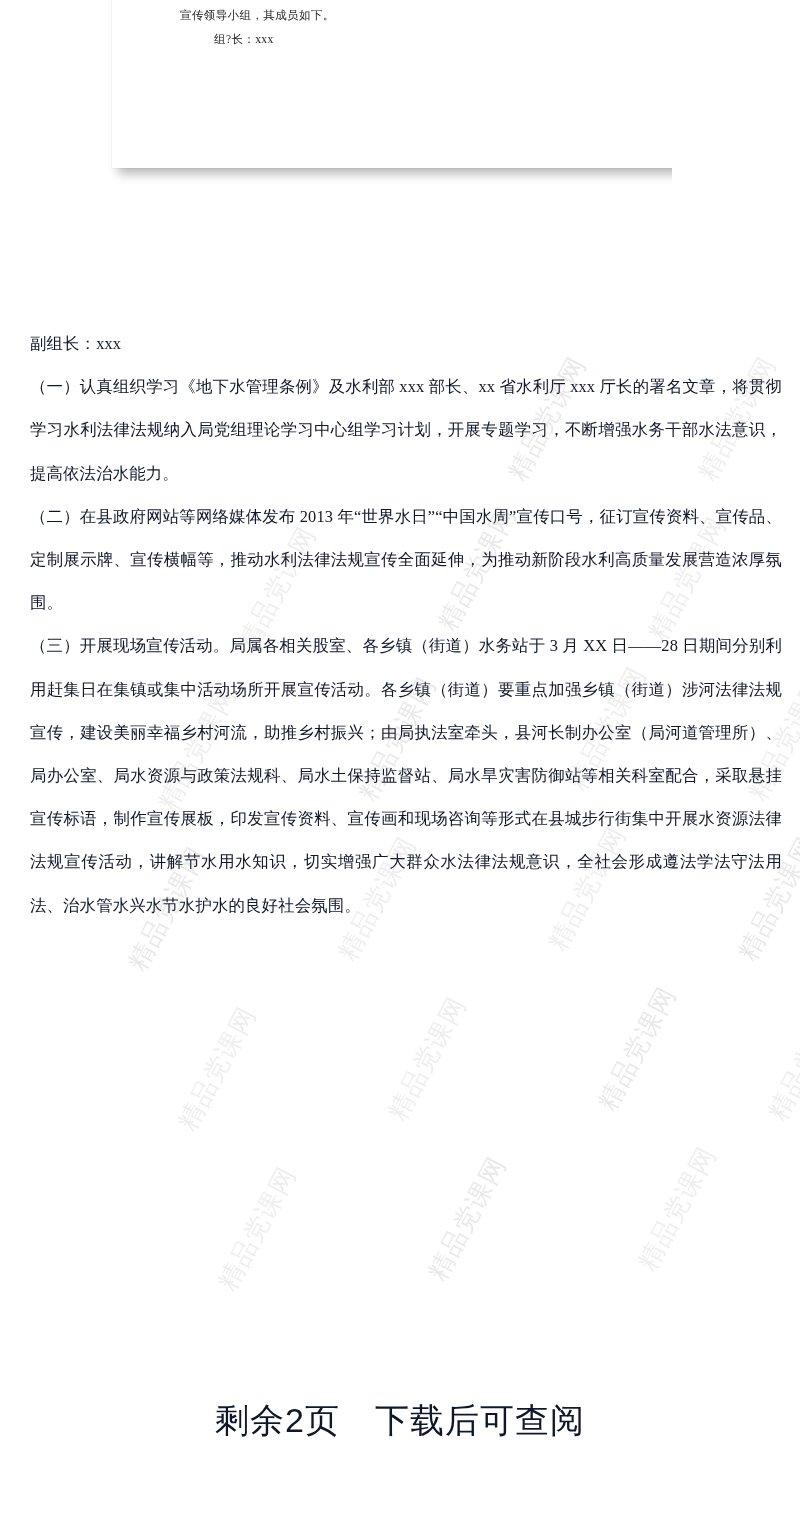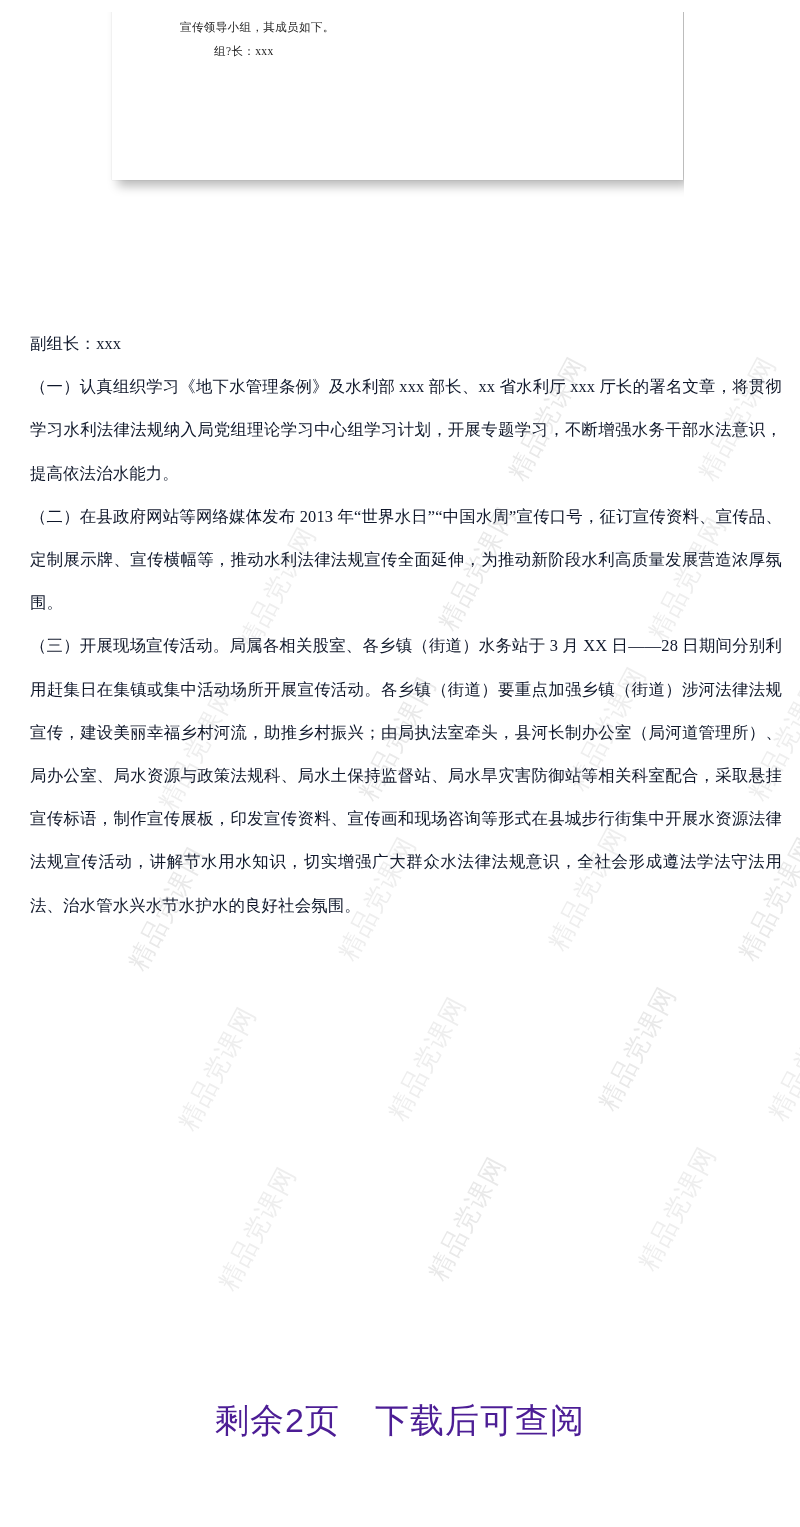--- a/index.html
+++ b/index.html
@@ -11,25 +11,24 @@
     width: 800px;
     height: 1527px;
     position: relative;
     overflow: hidden;
     font-family: "Liberation Serif", "DejaVu Serif", serif;
   }
 
   
   #top-card-wrap {
     position: absolute;
-    left: 0; top: 12px;
+    left: 0; top: 0;
     width: 672px;
     height: 185px;
     overflow: hidden;
-    padding-left: 12px;
   }
   #top-card {
     position: absolute;
     left: 112px;
     top: -120px;
     width: 571px;
     height: 288px;
     background: #ffffff;
     box-shadow: 6px 6px 10px rgba(0,0,0,0.28), 0 0 1px rgba(0,0,0,0.18);
     box-sizing: border-box;
@@ -89,21 +88,21 @@
     position: absolute;
     left: 0;
     top: 1398px;
     width: 800px;
     text-align: center;
   }
   #footer .footer-text {
     display: inline-block;
     font-family: "Liberation Sans", "DejaVu Sans", sans-serif;
     font-size: 34px;
-    color: #4c1d95;
+    color: #0f172a;
     letter-spacing: 1px;
   }
 </style>
 </head>
 <body>
 
 <div id="top-card-wrap">
   <div id="top-card">
     <div class="card-line card-line-1">宣传领导小组，其成员如下。</div>
     <div class="card-line card-line-2">组?长：xxx</div>

